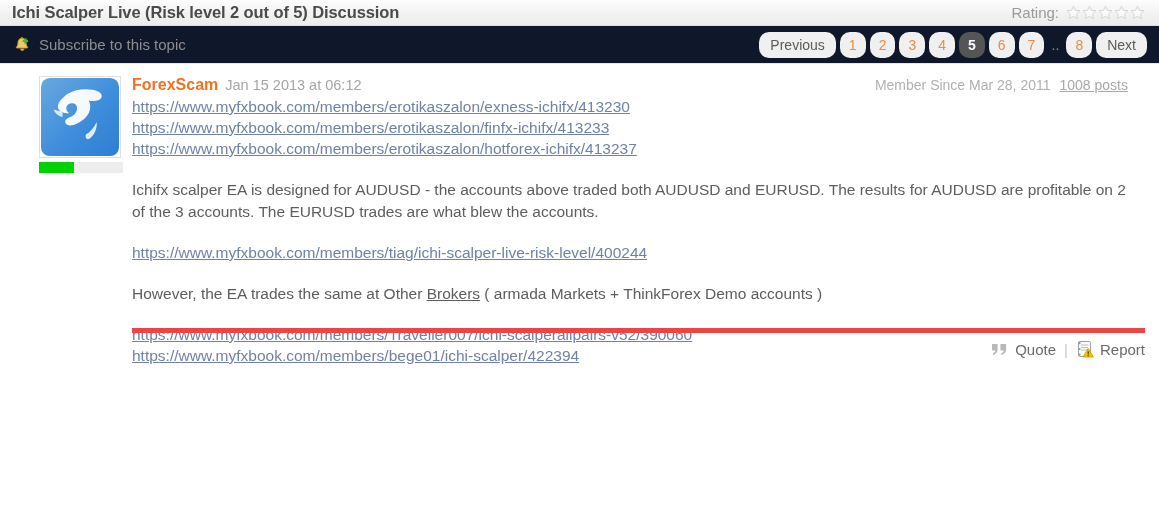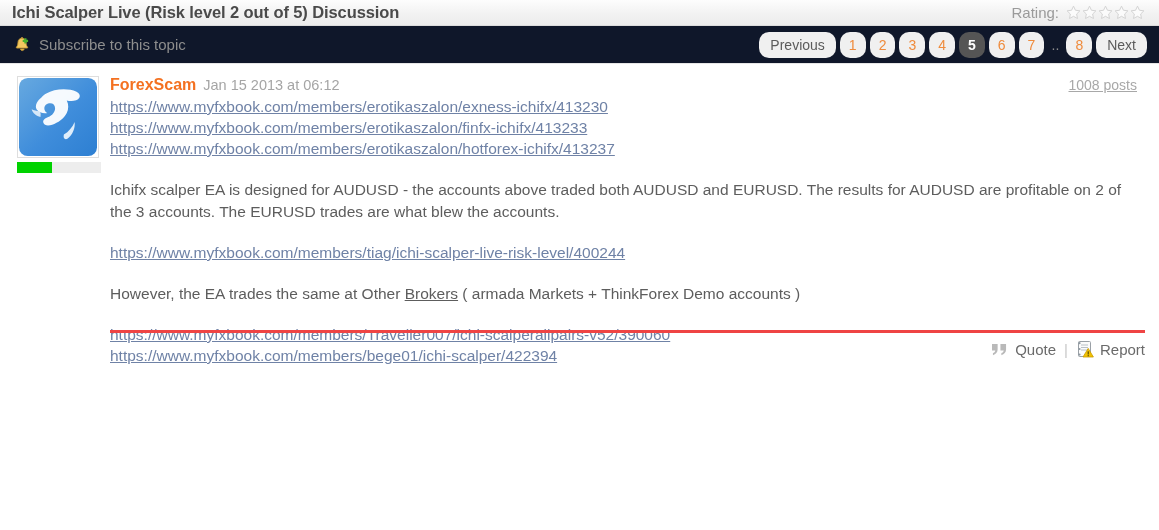--- a/index.html
+++ b/index.html
@@ -94,22 +94,23 @@
   .page-ellipsis {
     color: #8e8e8e;
     font-size: 14px;
     padding: 0 2px;
     min-width: 14px;
     text-align: center;
   }
 
   
   .post {
-    padding: 12px 22px 0 14px;
+    padding: 12px 31px 0 14px;
     position: relative;
+    margin-left: 22px;
   }
   .post-body-row {
     display: flex;
     align-items: flex-start;
   }
   .avatar-col {
     width: 96px;
     flex: 0 0 96px;
     padding-left: 3px;
   }
@@ -182,21 +183,21 @@
   .link-suffix { color: #5d5d5d; font-size: 15.5px; }
   .link-line { line-height: 21px; }
   .link-line .post-link { display: inline; }
 
   
   .post-footer {
     position: absolute;
     left: 110px;
     right: 14px;
     bottom: 8px;
-    border-top: 3px solid #ef4444;
+    border-top: 5px solid #ef4444;
     padding-top: 7px;
     display: flex;
     align-items: center;
     justify-content: flex-end;
     gap: 7px;
   }
   .footer-action {
     display: flex;
     align-items: center;
     gap: 6px;
@@ -297,20 +298,21 @@
       </div>
     </div>
 
     <div class="content-col">
       <div class="meta-row">
         <div class="meta-left">
           <span class="username">ForexScam</span>
           <span class="post-date">Jan 15 2013 at 06:12</span>
         </div>
         <div class="meta-right">
+          <span class="member-since">Member Since Mar 28, 2011</span>
           <span class="post-count">1008 posts</span>
         </div>
       </div>
 
       <a class="post-link">https://www.myfxbook.com/members/erotikaszalon/exness-ichifx/413230</a>
       <a class="post-link">https://www.myfxbook.com/members/erotikaszalon/finfx-ichifx/413233</a>
       <a class="post-link">https://www.myfxbook.com/members/erotikaszalon/hotforex-ichifx/413237</a>
 
       <p class="para">Ichifx scalper EA is designed for AUDUSD - the accounts above traded both AUDUSD and EURUSD. The results for AUDUSD are profitable on 2 of the 3 accounts. The EURUSD trades are what blew the accounts.</p>
 

